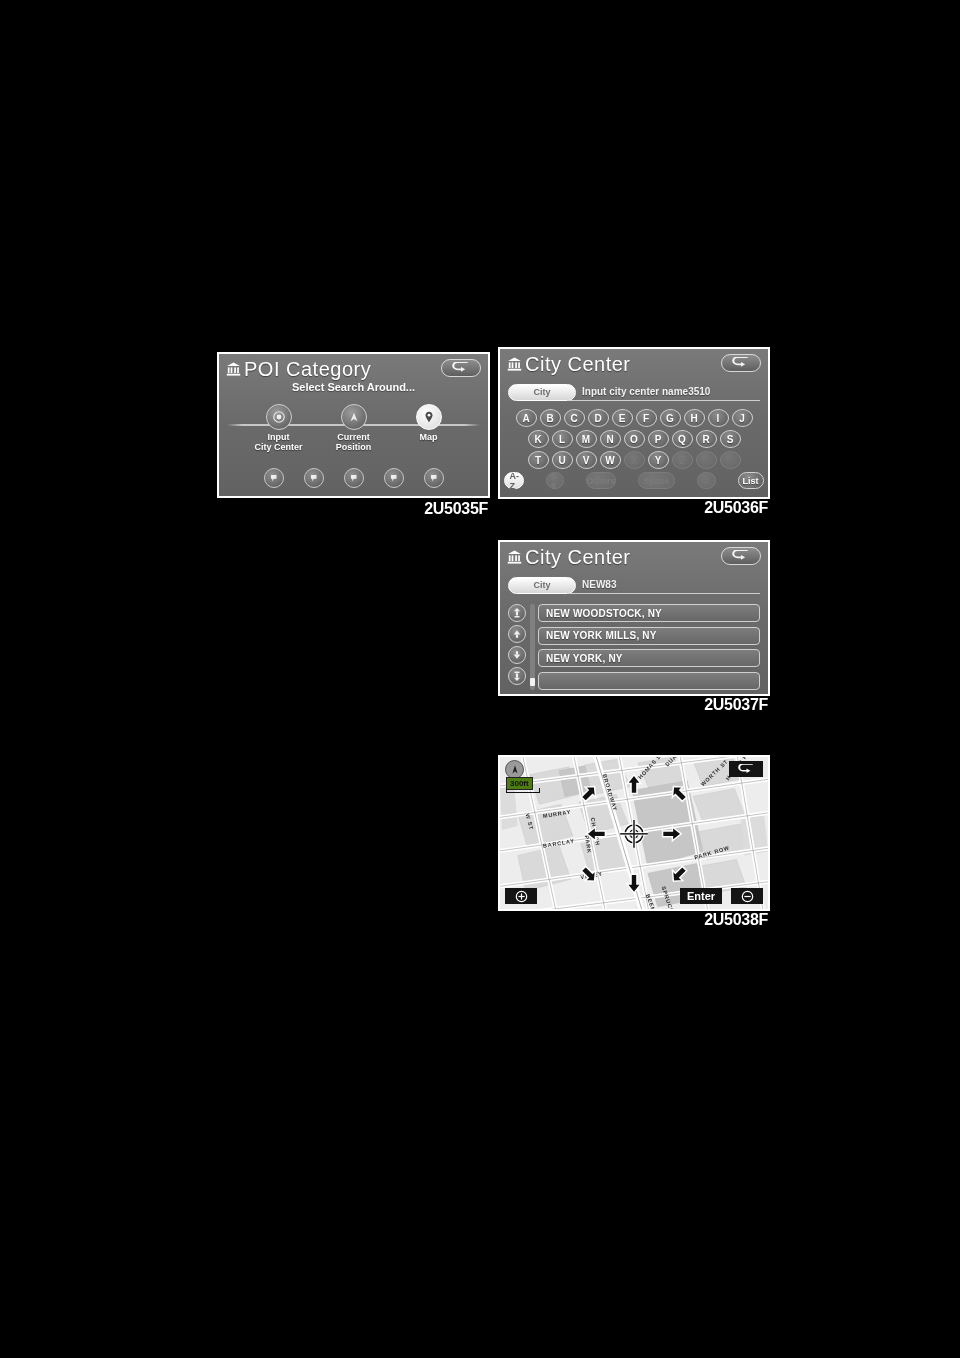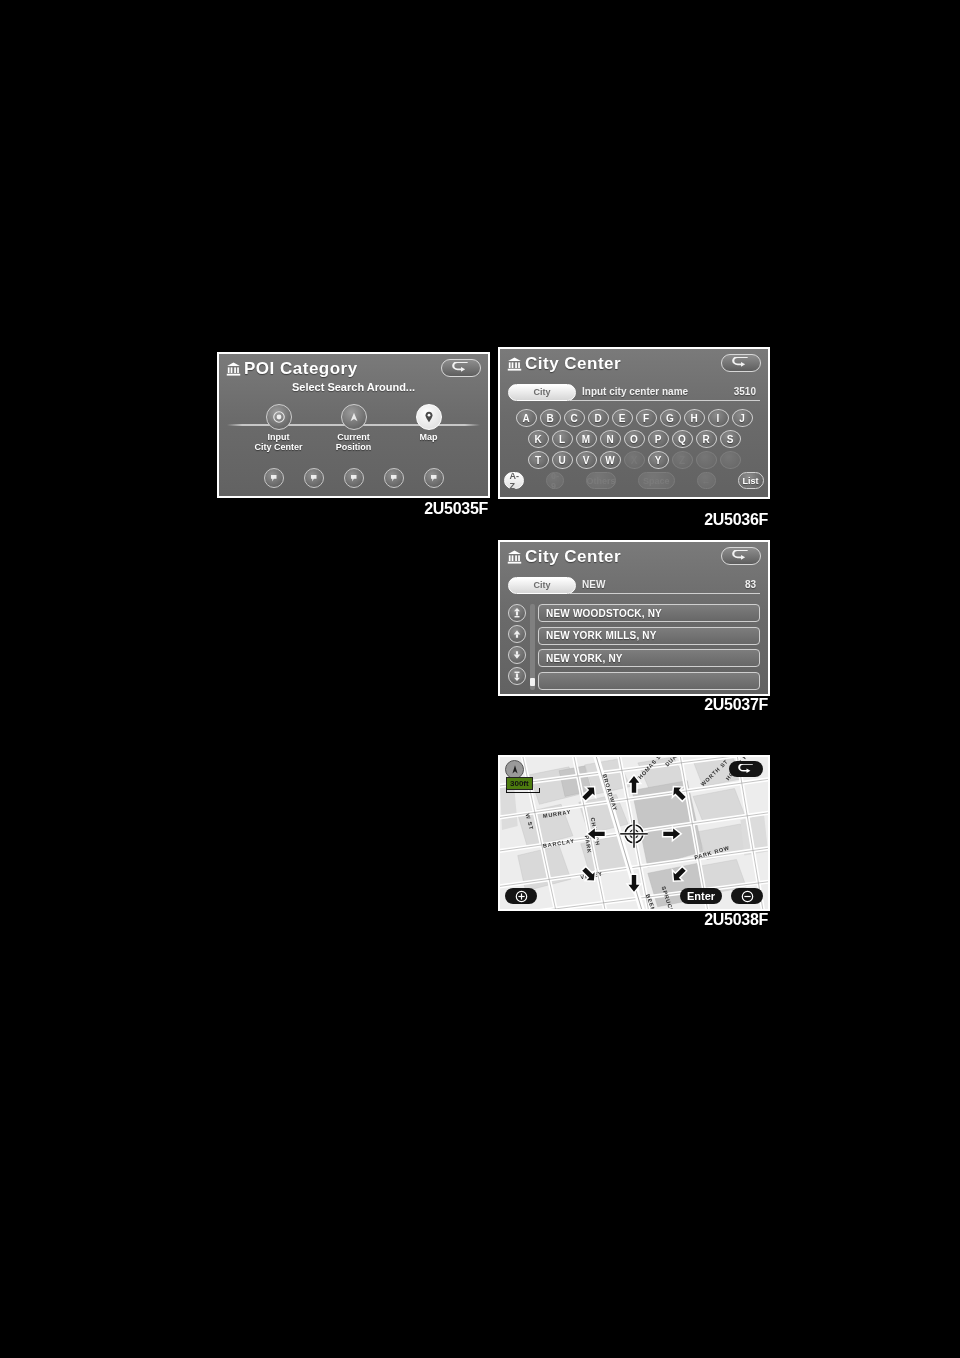--- a/index.html
+++ b/index.html
@@ -52,22 +52,22 @@
     box-sizing: border-box;
   }
   .nav-title-icon {
     width: 17px; height: 17px;
     margin-right: 2px;
     flex: 0 0 auto;
     display: block;
   }
   .nav-title-text {
     color: #fff;
-    font-size: 17px;
-    font-weight: bold;
+    font-size: 20px;
+    font-weight: normal;
     letter-spacing: 0.5px;
     text-shadow: 0 1px 1px rgba(0,0,0,0.45);
     white-space: nowrap;
   }
   .back-btn {
     position: absolute;
     right: 7px; top: 5px;
     width: 40px; height: 18px;
     border-radius: 9px;
     background: linear-gradient(to bottom,#8e8e8e,#5e5e5e);
@@ -167,24 +167,23 @@
     flex: 0 0 auto;
   }
   .tag-pill span {
     font-size: 9px; font-weight: bold; color: #6d6d6d;
   }
   .input-field {
     flex: 1 1 auto;
     margin-left: -6px;
     height: 17px;
     border-bottom: 1px solid #cfcfcf;
-    display: flex; align-items: center; justify-content: space-between;
+    display: flex; align-items: center; 
     padding: 0 4px 0 12px;
     box-sizing: border-box;
-    gap: 32px;
   }
   .input-field .val {
     font-size: 10px; color: #f0f0f0; font-weight: bold;
     text-shadow: 0 1px 1px rgba(0,0,0,0.4);
     white-space: nowrap;
   }
   .input-field .cnt {
     font-size: 10px; color: #f0f0f0; font-weight: bold;
     text-shadow: 0 1px 1px rgba(0,0,0,0.4);
   }
@@ -296,21 +295,21 @@
   .map-screen {
     border: 2px solid #ffffff;
     background: #e9e9e9;
     position: relative;
     overflow: hidden;
   }
   .map-canvas { position:absolute; inset:0; }
   .map-btn-dark {
     position: absolute;
     background: #141414;
-    border-radius: 8px;
+    border-radius: 0;
     display: flex; align-items: center; justify-content: center;
     color: #ffffff;
     font-size: 11px; font-weight: bold;
   }
   .scale-box {
     position: absolute;
     left: 6px; top: 20px;
     background: #4d7c0f;
     border: 1px solid #222;
     font-size: 8px; font-weight: bold; color: #111;
@@ -497,21 +496,21 @@
           <div class="fkey hl" style="width:30px;">A-Z</div>
           <div class="fkey dim" style="width:30px;">0-9</div>
           <div class="fkey dim" style="width:30px;">Others</div>
           <div class="fkey dim" style="width:52px;">Space</div>
           <div class="fkey dim" style="width:30px;">←</div>
           <div class="fkey" style="width:36px;">List</div>
         </div>
       </div>
 
     </div>
-    <div class="caption" style="top:166px;">2U5036F</div>
+    <div class="caption" style="top:154px;">2U5036F</div>
   </div>
 
   <div class="figure" style="left:498px; top:540px; width:272px; height:156px;">
     <div class="screen nav-screen">
 
       <div class="nav-title-bar">
         <svg class="nav-title-icon" viewBox="0 0 24 24">
           <path d="M12 2 L21 7 H3 Z" fill="#fff"></path>
           <rect x="4" y="9" width="2.4" height="8" fill="#fff"></rect>
           <rect x="8" y="9" width="2.4" height="8" fill="#fff"></rect>

